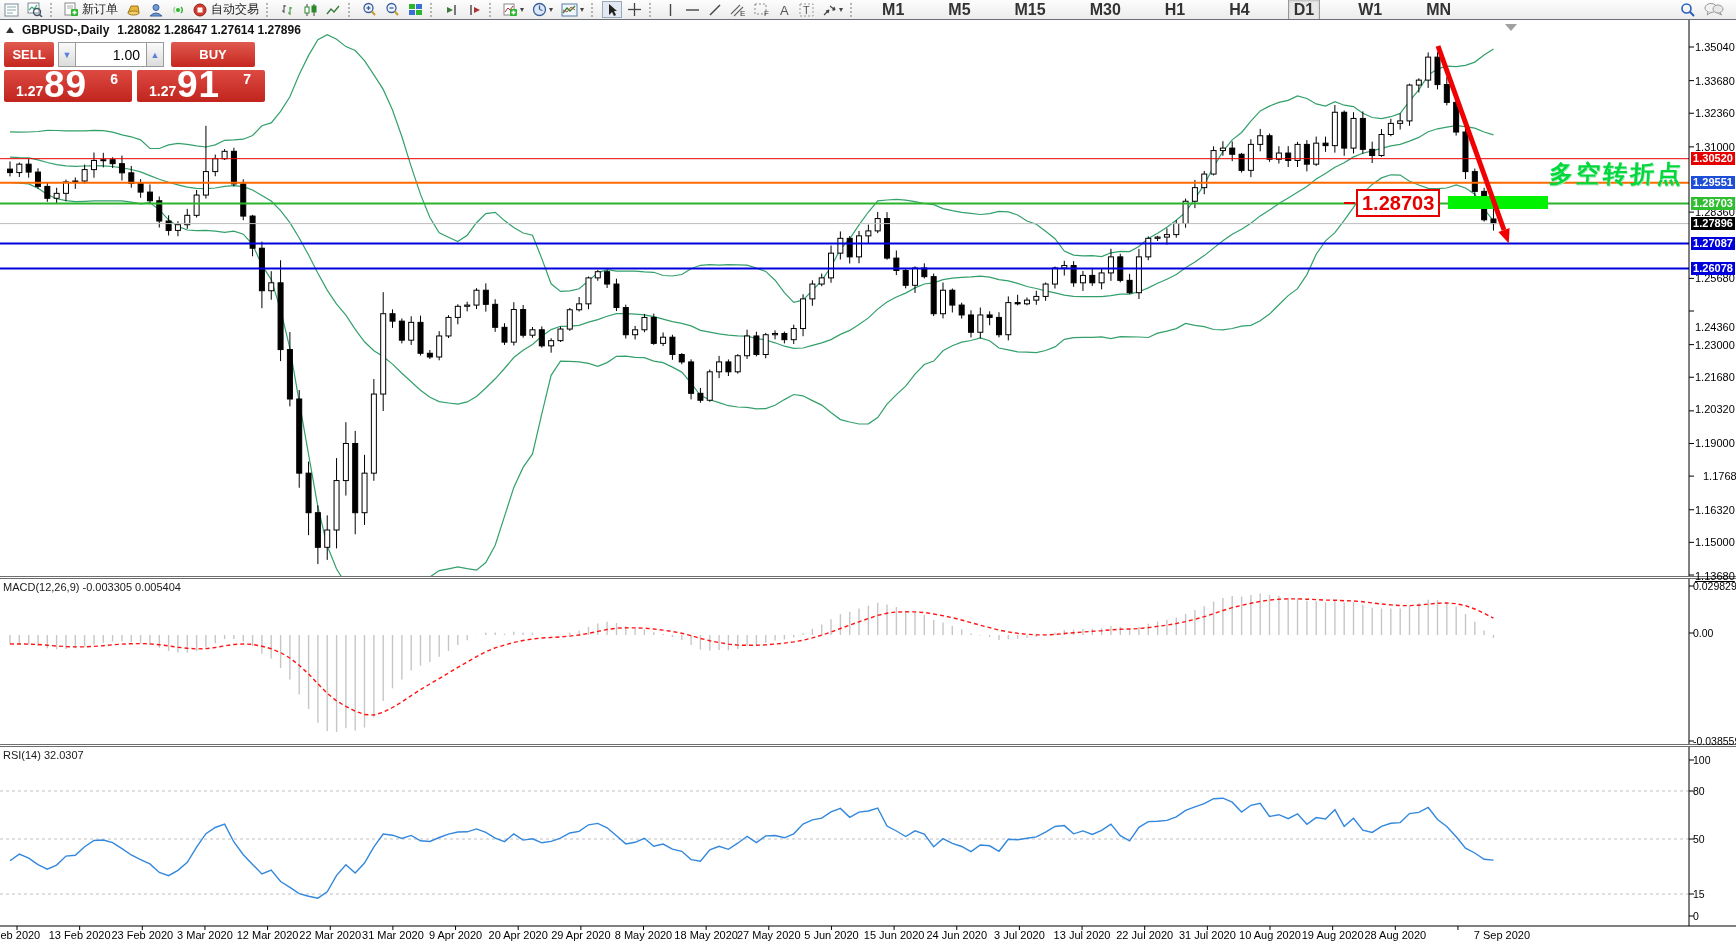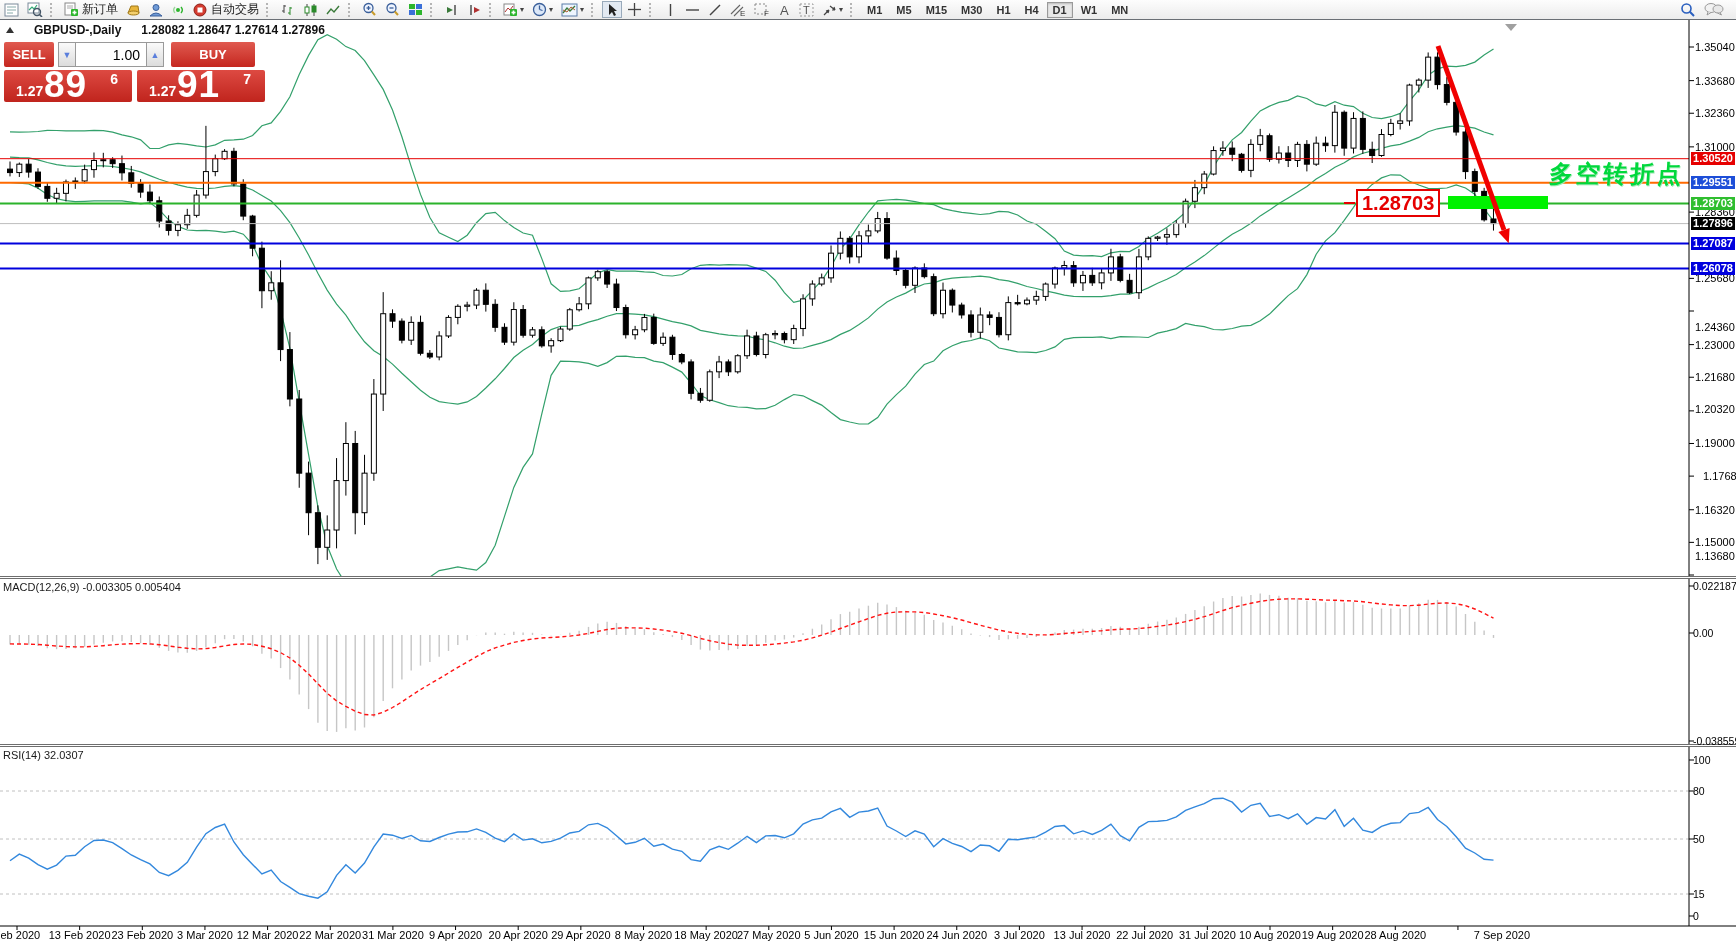--- a/index.html
+++ b/index.html
@@ -9,31 +9,31 @@
   #toolbar{position:absolute;left:0;top:0;width:1736px;height:19px;
     background:linear-gradient(#fdfdfd,#ececec);border-bottom:1px solid #c9c9c9;
     display:flex;align-items:center;font-size:12px;color:#222;}
   .grip{width:5px;height:14px;margin:0 3px;border-left:2px dotted #b5b5b5;}
   .tbtn{height:17px;min-width:20px;display:flex;align-items:center;justify-content:center;
     padding:0 2px;margin:0 1px;border:1px solid transparent;box-sizing:border-box;cursor:default;}
   .tbtn.pressed{background:#e2e9f2;border:1px solid #9ab;}
   .tbtn svg{display:block;}
   .tlabel{margin-left:3px;font-size:12px;text-align:right;}
   .drop{font-size:8px;color:#444;margin-left:2px;}
-  .tfbtn{font-size:11px;font-weight:bold;color:#333;padding:1px 5px;margin:0 1px;border:1px solid transparent;}
+  .tfbtn{font-size:16px;font-weight:bold;color:#333;padding:1px 5px;margin:0 16px;border:1px solid transparent;}
   .tfbtn.active{background:#e8e8e8;border:1px solid #999;box-shadow:inset 0 1px 2px #bbb;}
   #toolbar-right{margin-left:auto;display:flex;align-items:center;margin-right:8px;}
   
   #chart-top-border{position:absolute;left:0;top:19px;width:1736px;height:1px;background:#6a6f75;}
   .pane-divider{position:absolute;left:0;width:1736px;height:3px;background:#fff;
     border-top:1px solid #6e6e6e;border-bottom:1px solid #6e6e6e;box-sizing:border-box;}
   #chart-svg{position:absolute;left:0;top:0;}
   
   #quote-line{position:absolute;left:6px;top:23px;font-size:12px;font-weight:bold;color:#111;
-    display:flex;align-items:center;gap:20px;}
+    display:flex;align-items:center;gap:8px;}
   #quote-collapse{width:0;height:0;border-left:4px solid transparent;border-right:4px solid transparent;
     border-bottom:6px solid #333;}
   
   #trade-panel{position:absolute;left:4px;top:42px;width:297px;}
   .tp-row1{display:flex;height:25px;}
   .tp-btn{background:linear-gradient(#e05a50,#c5271f);color:#fff;font-size:13px;font-weight:bold;
     display:flex;align-items:center;justify-content:center;border-radius:2px;}
   #sell-btn{width:50px;}
   #buy-btn{width:84px;margin-left:7px;}
   .spin-btn{width:18px;background:linear-gradient(#fafafa,#dcdcdc);border:1px solid #9a9a9a;
@@ -915,30 +915,30 @@
       <div class="ytick" style="top: 206.124px;">1.28360</div>
       <div class="ytick" style="top: 272.371px;">1.25680</div>
       <div class="ytick" style="top: 305px; margin-top: 16px;">1.24360</div>
       <div class="ytick" style="top: 338.618px;">1.23000</div>
       <div class="ytick" style="top: 371.247px;">1.21680</div>
       <div class="ytick" style="top: 403px;">1.20320</div>
       <div class="ytick" style="top: 437.494px;">1.19000</div>
       <div class="ytick" style="top: 470.124px; margin-left: 8px;">1.17680</div>
       <div class="ytick" style="top: 503.742px;">1.16320</div>
       <div class="ytick" style="top: 536.371px;">1.15000</div>
-      <div class="ytick" style="top: 550px;">1.13680</div>
+      <div class="ytick" style="top: 570px; text-decoration: underline;">1.13680</div>
       <div class="ybox" style="top: 151.73px; background: rgb(230, 0, 0);">1.30520</div>
       <div class="ybox" style="top: 175.683px; background: #1d4ed8;">1.29551</div>
       <div class="ybox" style="top: 196.645px; background: rgb(47, 190, 47);">1.28703</div>
       <div class="ybox" style="top: 216.593px; background: rgb(0, 0, 0);">1.27896</div>
       <div class="ybox" style="top: 236.591px; background: rgb(0, 0, 221);">1.27087</div>
       <div class="ybox" style="top: 261.533px; background: rgb(0, 0, 221);">1.26078</div>
     </div>
   <div id="indicator-axis-labels">
-      <div class="itick" style="top: 580px;">0.022187</div>
+      <div class="itick" style="top: 580px;">0.029829</div>
       <div class="itick" style="top: 627px;">0.00</div>
       <div class="itick" style="top: 735px;">-0.038559</div>
       <div class="itick" style="top: 754px;">100</div>
       <div class="itick" style="top: 785px;">80</div>
       <div class="itick" style="top: 833px;">50</div>
       <div class="itick" style="top: 888px;">15</div>
       <div class="itick" style="top: 910px;">0</div>
     </div>
   <div id="date-axis-labels">
       <div class="dlabel" style="left: 17px;">Feb 2020</div>

